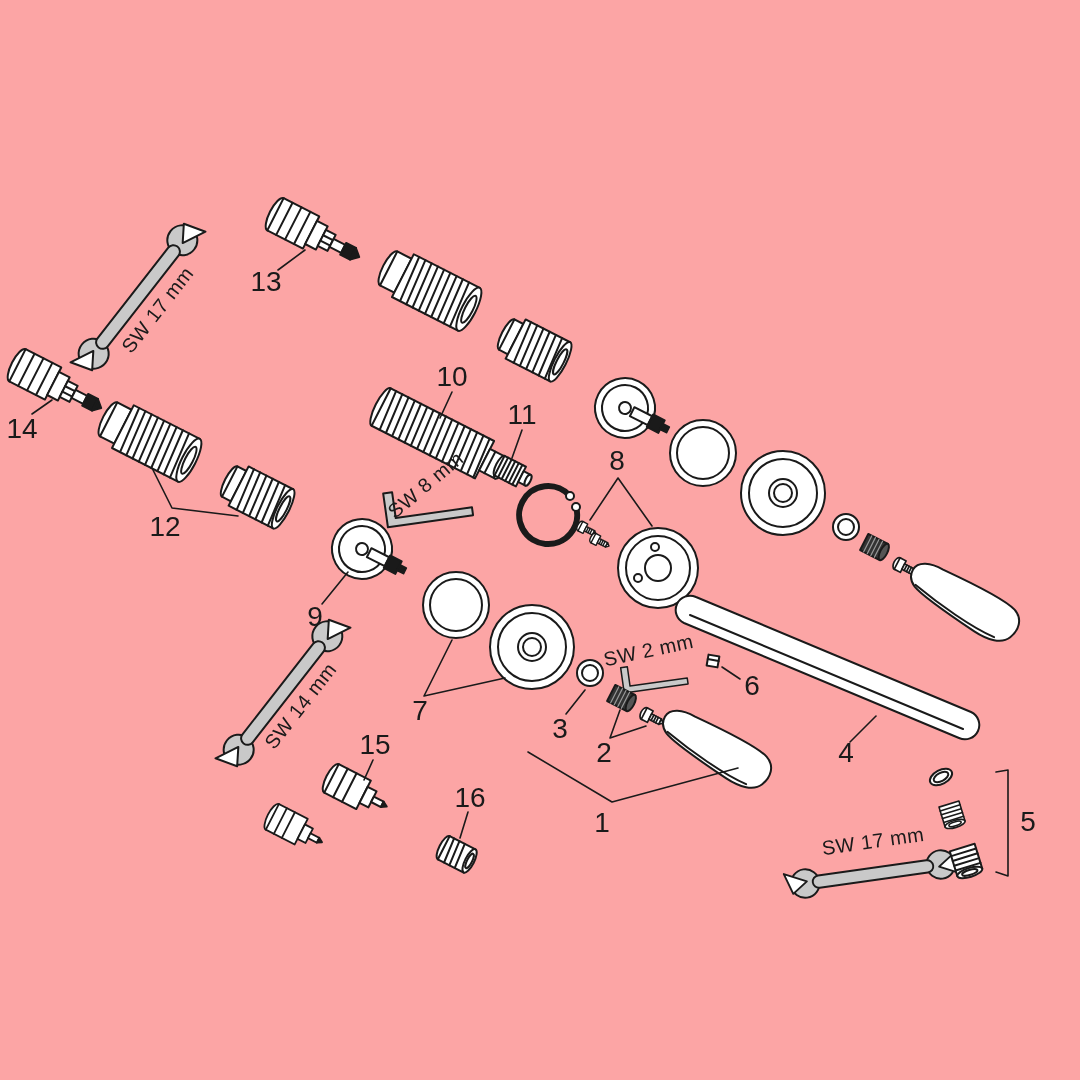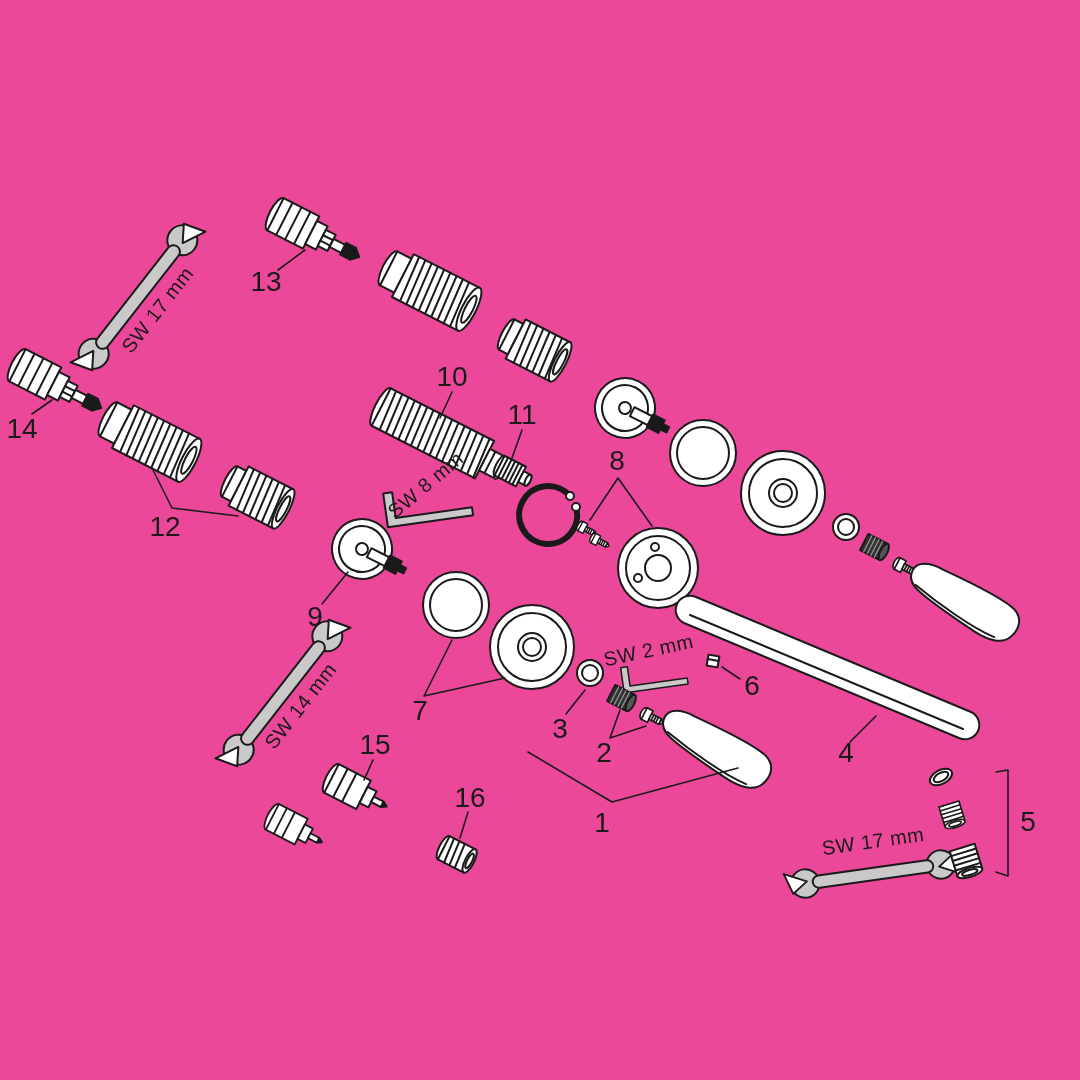--- a/index.html
+++ b/index.html
@@ -4,21 +4,21 @@
 <style>
   html, body {
     margin: 0;
     padding: 0;
     background: #ffffff;
   }
   .stage {
     position: relative;
     width: 1080px;
     height: 1080px;
-    background: #ec4899;
+    background: #fca5a5;
     overflow: hidden;
   }
   svg {
     display: block;
   }
   svg text {
     font-family: "Liberation Sans", "DejaVu Sans", sans-serif;
     fill: #1a1a1a;
   }
   .callout {

